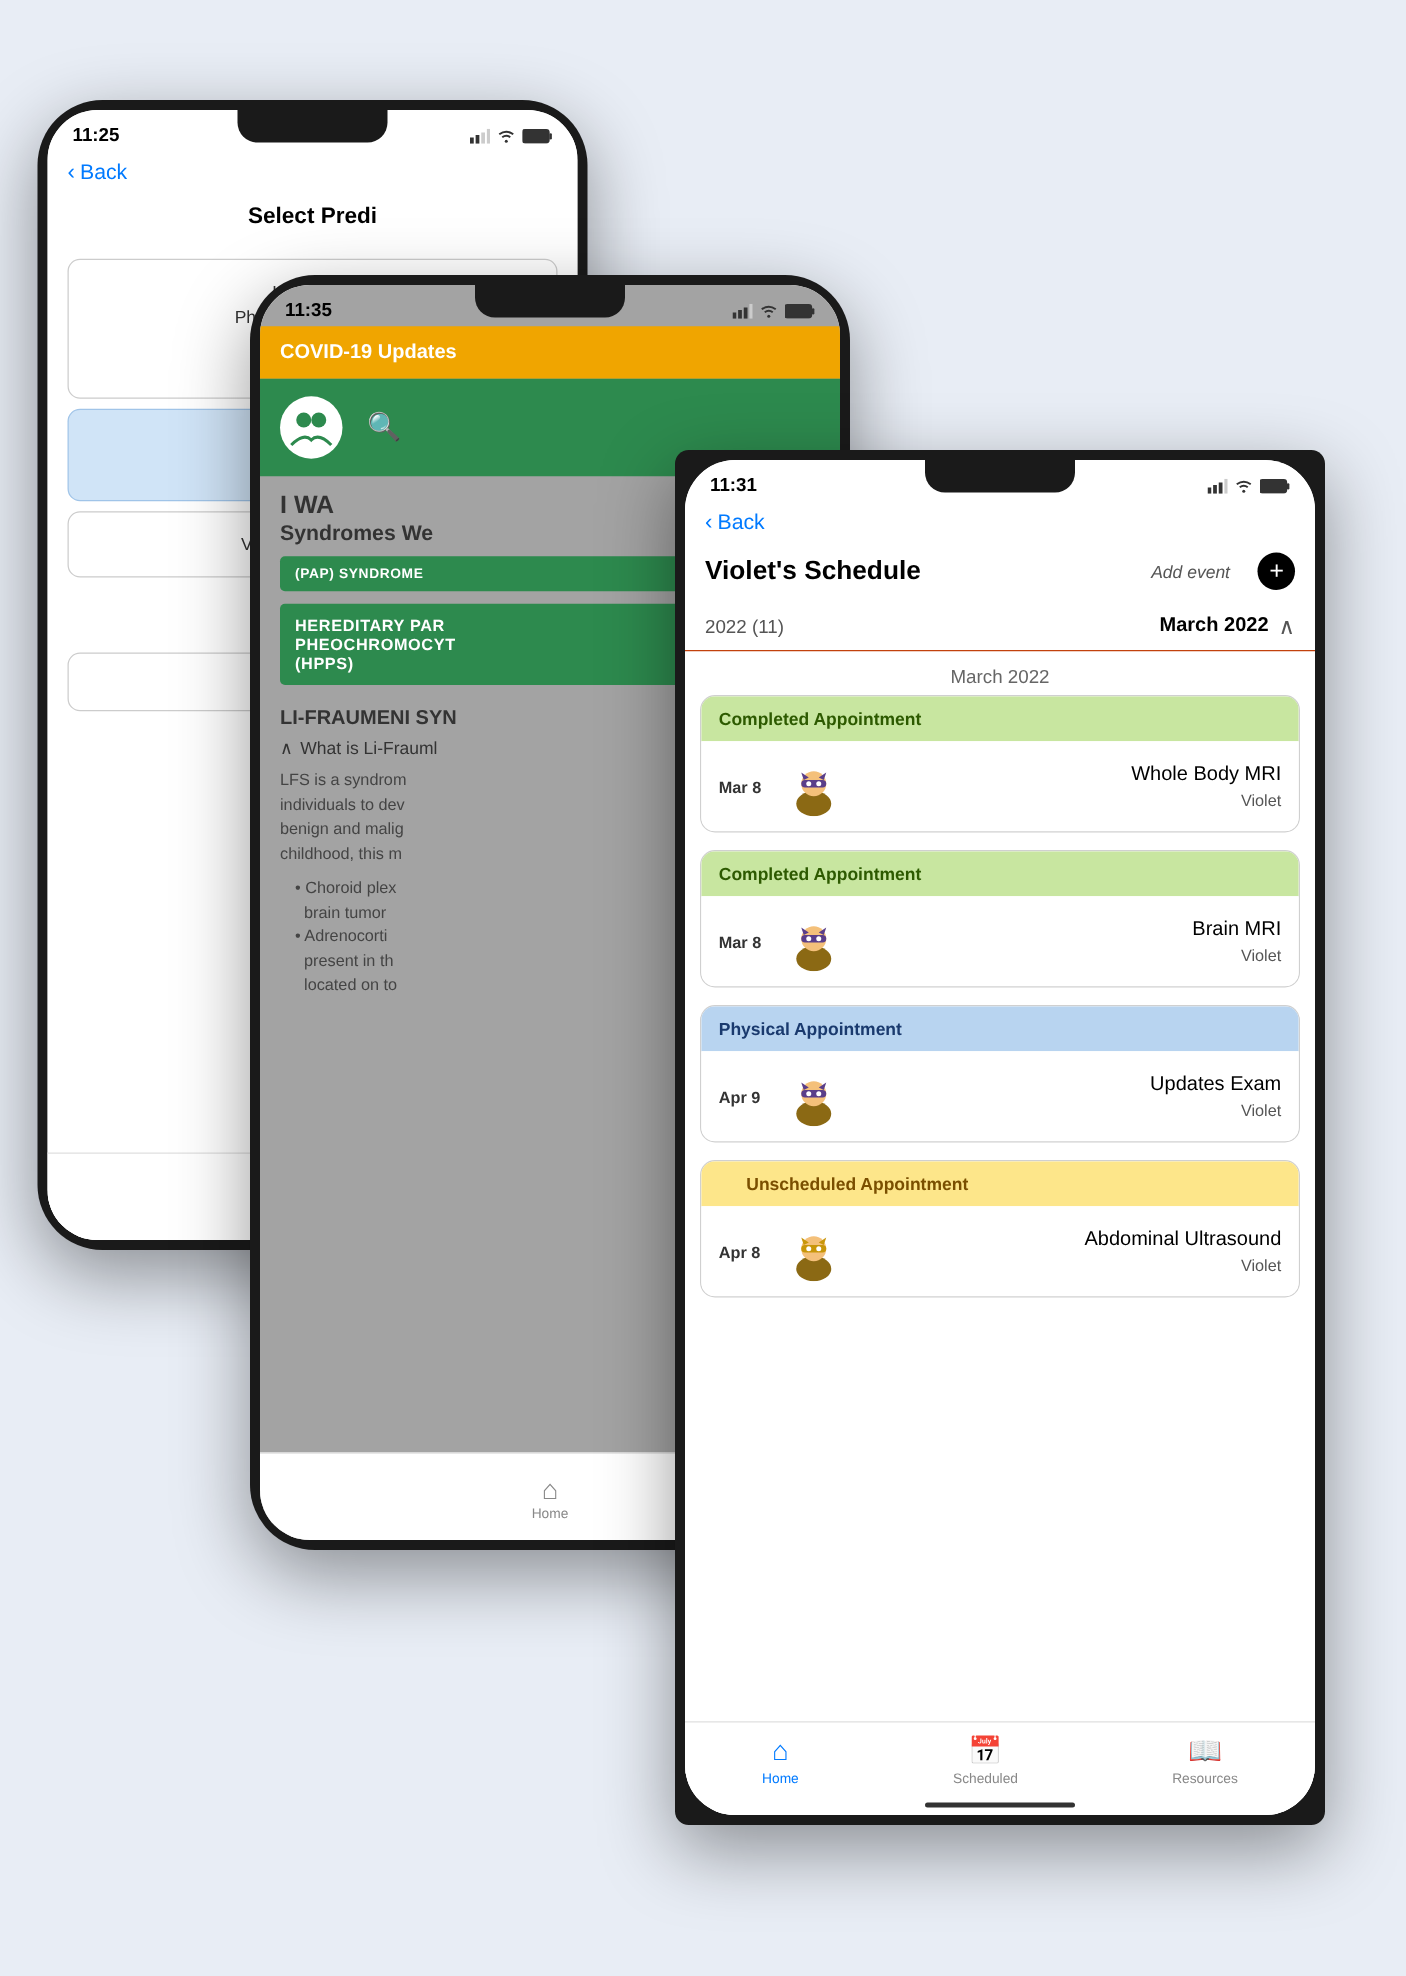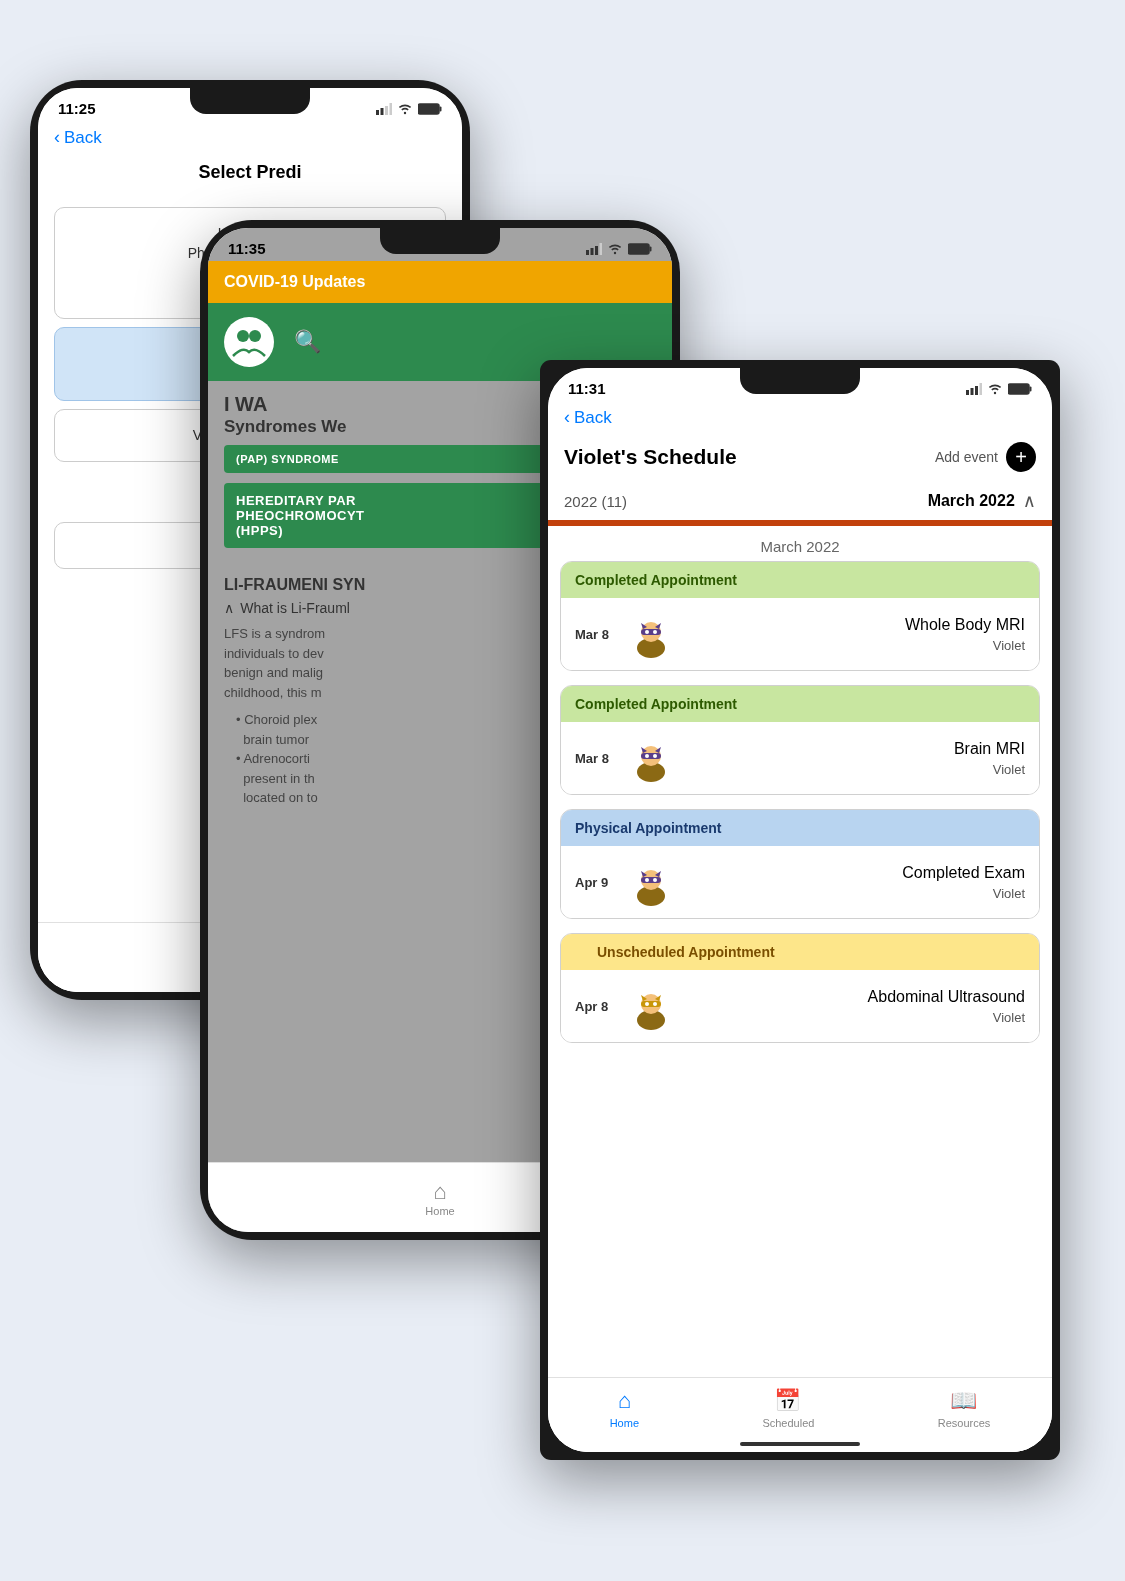--- a/index.html
+++ b/index.html
@@ -236,21 +236,21 @@
       font-size: 13px;
       font-weight: 700;
       letter-spacing: 0.5px;
       border-radius: 4px;
       margin-bottom: 10px;
     }
     .p2-li-fraumeni {
       font-size: 16px;
       font-weight: 700;
       color: #333;
-      margin: 28px 0 6px;
+      margin: 18px 0 6px;
     }
     .p2-expand-row {
       display: flex;
       align-items: center;
       gap: 6px;
       font-size: 14px;
       color: #333;
       margin-bottom: 8px;
     }
     .p2-body-text {
@@ -289,40 +289,41 @@
     .p3-header {
       display: flex;
       align-items: center;
       justify-content: space-between;
       padding: 8px 16px 10px;
     }
     .p3-schedule-title { font-size: 21px; font-weight: 700; color: #000; }
     .p3-add-event {
       display: flex;
       align-items: center;
-      gap: 8px;
+      gap: 22px;
       color: #555;
       font-size: 14px;
+      font-style: italic;
     }
     .p3-add-circle {
       width: 30px; height: 30px;
       background: #000;
       border-radius: 50%;
       display: flex; align-items: center; justify-content: center;
       color: #fff;
       font-size: 20px;
       font-weight: 300;
     }
 
     .p3-year-month-row {
       display: flex;
       align-items: center;
       justify-content: space-between;
       padding: 8px 16px;
-      border-bottom: 6px solid #c2410c;
+      border-bottom: 1px solid #c2410c;
     }
     .p3-year-count { font-size: 15px; color: #555; }
     .p3-month-row { display: flex; align-items: center; gap: 8px; }
     .p3-month { font-size: 16px; font-weight: 600; color: #000; }
     .p3-chevron { font-size: 18px; color: #555; }
 
     .p3-scroll { 
       overflow-y: auto; 
       height: calc(100% - 195px);
       padding: 0 12px;
@@ -631,21 +632,21 @@
             <svg class="avatar-svg" viewBox="0 0 48 48">
               <ellipse cx="24" cy="38" rx="14" ry="10" fill="#8B6914"></ellipse>
               <circle cx="24" cy="22" r="10" fill="#f4c07a"></circle>
               <rect x="14" y="19" width="20" height="6" rx="3" fill="#5a3e8a"></rect>
               <polygon points="16,19 14,13 20,17" fill="#5a3e8a"></polygon>
               <polygon points="32,19 34,13 28,17" fill="#5a3e8a"></polygon>
               <circle cx="20" cy="22" r="2" fill="#fff"></circle>
               <circle cx="28" cy="22" r="2" fill="#fff"></circle>
             </svg>
             <div class="appt-name-info">
-              <div class="appt-procedure">Completed Exam</div>
+              <div class="appt-procedure">Updates Exam</div>
               <div class="appt-patient">Violet</div>
             </div>
           </div>
         </div>
 
         <div class="appt-card">
           <div class="appt-header unscheduled">Unscheduled Appointment</div>
           <div class="appt-body">
             <div class="appt-date">Apr 8</div>
             <svg class="avatar-svg" viewBox="0 0 48 48">

